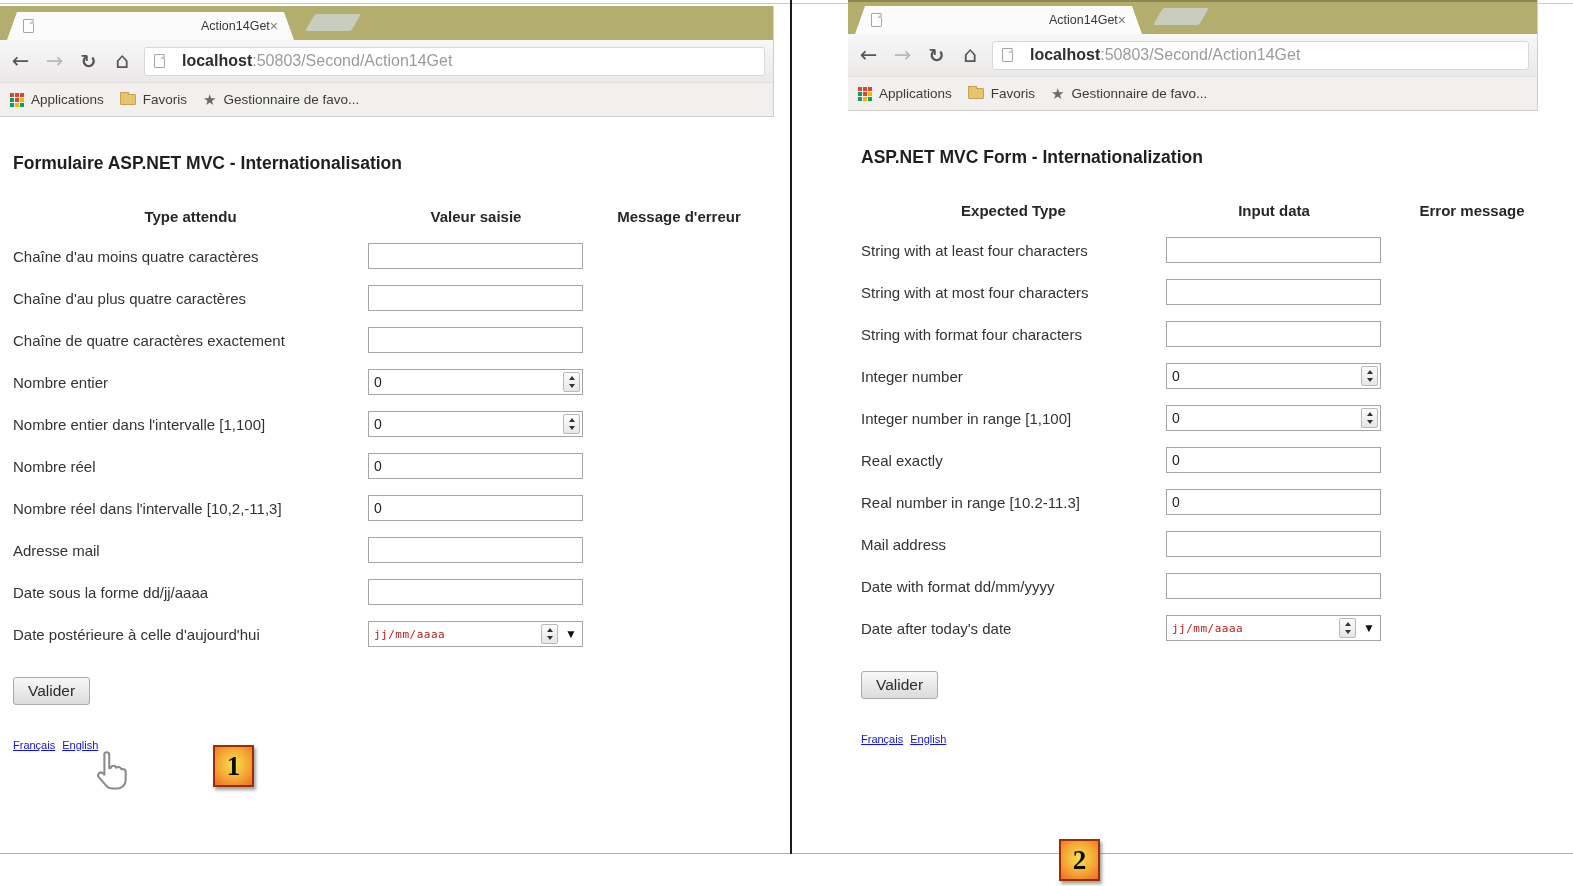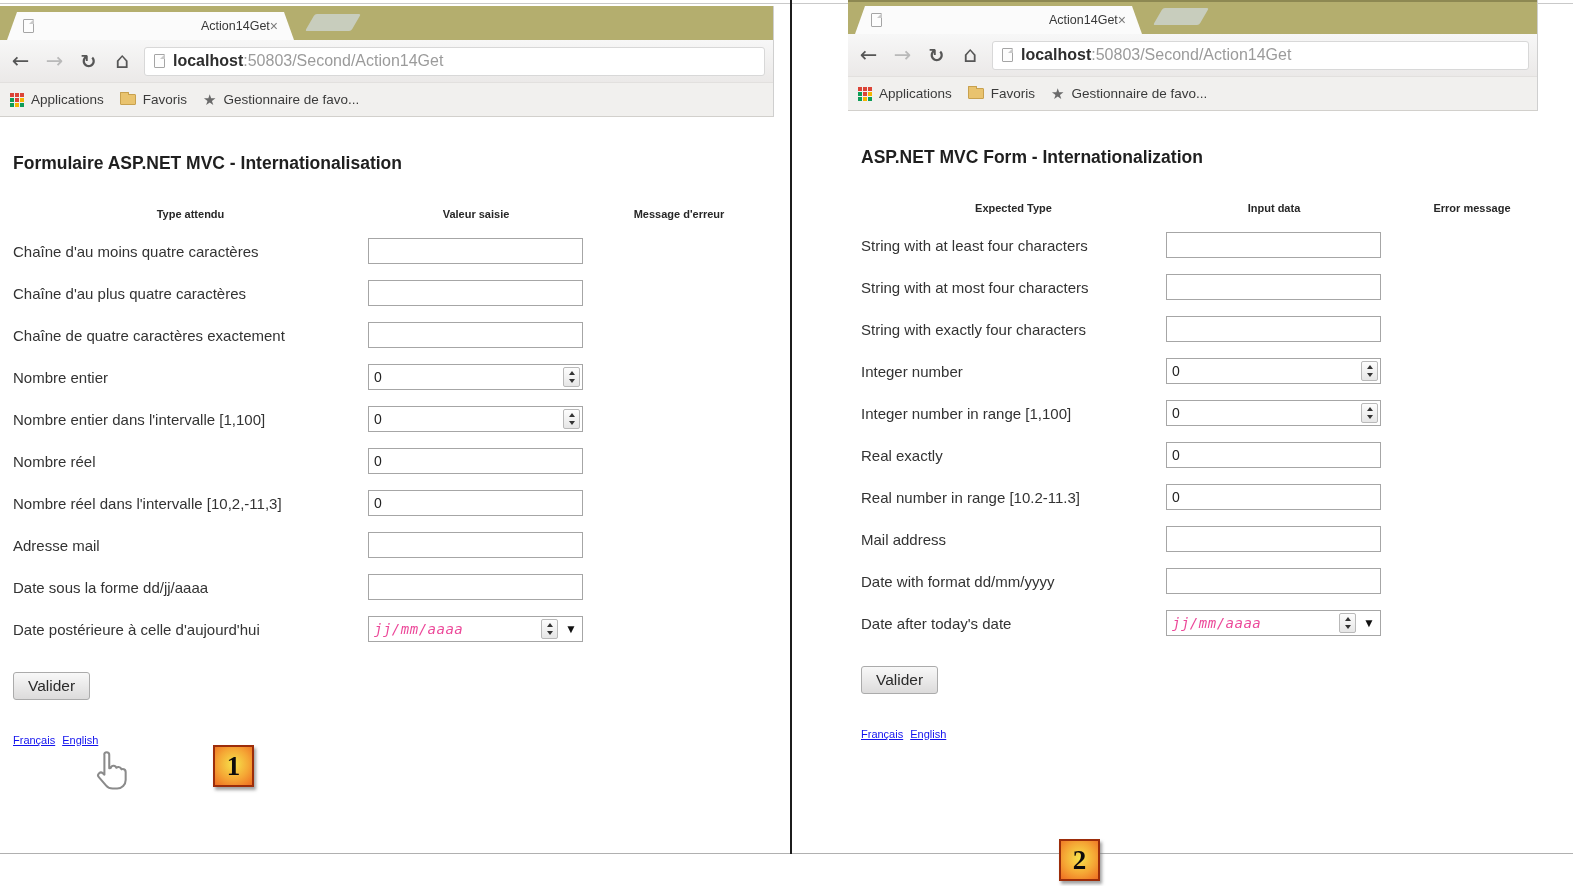--- a/index.html
+++ b/index.html
@@ -38,21 +38,21 @@
     height: 43px; background: linear-gradient(#f7f7f7, #ebe9e8);
     display: flex; align-items: center; padding: 0 8px; gap: 9px;
     border-bottom: 1px solid #e2e0de;
   }
   .nav { font-family: "DejaVu Sans", sans-serif; color: #565656; width: 25px; text-align: center; font-size: 21px; line-height: 1; }
   .nav.fwd { color: #b9b9b9; }
   .nav.reload { font-size: 19px; font-weight: bold; }
   .nav.home { font-size: 22px; }
   .urlbar {
     flex: 1; height: 29px; background: #fff; border: 1px solid #d8d8d8; border-radius: 3px;
-    display: flex; align-items: center; padding: 0 9px; gap: 8px;
+    display: flex; align-items: center; padding: 0 9px; gap: 17px;
     font-size: 16px; white-space: nowrap; overflow: hidden;
   }
   .url-host { color: #2e2e2e; font-weight: bold; }
   .url-rest { color: #9b9b9b; }
   .doc-icon {
     display: inline-block; width: 11px; height: 14px; background: #fdfdfd;
     border: 1px solid #a5a5a5; border-radius: 1px; position: relative; flex: 0 0 auto;
   }
   .doc-icon::after {
     content: ""; position: absolute; top: -1px; right: -1px;
@@ -75,41 +75,41 @@
     border-radius: 1px; position: relative; margin-left: 16px; flex: 0 0 auto;
   }
   .folder-icon::before {
     content: ""; position: absolute; top: -3px; left: -1px; width: 7px; height: 2px;
     background: #e9c36e; border: 1px solid #c8a14e; border-bottom: none; border-radius: 1px 1px 0 0;
   }
   .star-icon { color: #6b6b6b; font-size: 15px; margin-left: 16px; line-height: 1; }
 
   .content { padding-left: 13px; margin-top: 28px; }
   .page-title { margin-top: 36px; font-size: 17.5px; font-weight: bold; color: #1f1f1f; }
-  .headers { display: grid; margin-top: 34px; font-weight: bold; font-size: 11px; color: #272727; }
+  .headers { display: grid; margin-top: 34px; font-weight: bold; font-size: 15px; color: #272727; }
   .headers span { text-align: center; }
   .win-0 .headers, .win-0 .form-row { grid-template-columns: 355px 216px 190px; }
   .win-1 .headers, .win-1 .form-row { grid-template-columns: 305px 216px 180px; }
   .rows { margin-top: 10px; }
   .form-row { display: grid; align-items: center; height: 42px; }
   .row-label { font-size: 15px; color: #333; white-space: nowrap; }
   .tbox {
     position: relative; width: 215px; height: 26px; border: 1px solid #a6a6a6; background: #fff;
     display: flex; align-items: center; padding: 0 5px; font-size: 14px; color: #222;
   }
   .spin {
     position: absolute; right: 2px; top: 2px; width: 17px; height: 20px;
     border: 1px solid #b9b9b9; border-radius: 2px;
     background: linear-gradient(#fdfdfd, #e6e6e6);
     display: flex; flex-direction: column; align-items: center; justify-content: center; gap: 4px;
   }
   .spin .up { width: 0; height: 0; border-left: 3.5px solid transparent; border-right: 3.5px solid transparent; border-bottom: 4px solid #333; }
   .spin .dn { width: 0; height: 0; border-left: 3.5px solid transparent; border-right: 3.5px solid transparent; border-top: 4px solid #333; }
   .datewrap .spin { position: static; margin-left: auto; flex: 0 0 auto; }
-  .dateval { font-family: "DejaVu Sans Mono", monospace; font-size: 14px; color: #ec4899; letter-spacing: 0.5px; font-style: italic; }
+  .dateval { font-family: "DejaVu Sans Mono", monospace; font-size: 11px; color: #b91c1c; letter-spacing: 0.5px; }
   .caret { color: #101010; font-size: 12px; margin-left: 7px; line-height: 1; }
 
   .valider-btn {
     margin-top: 22px; font-family: inherit; font-size: 15.5px; color: #2b2b2b;
     padding: 4px 14px; border: 1px solid #ababab; border-radius: 3px;
     background: linear-gradient(#f8f8f8, #dcdbdb); cursor: pointer;
   }
   .lang-links { margin-top: 34px; font-size: 11px; }
   .lang-links a { color: #1212ee; text-decoration: underline; margin-right: 7px; }
 
@@ -357,21 +357,21 @@
         <div class="form-row">
     <span class="row-label">String with at most four characters</span>
     <div class="cell-input">
             <div class="tbox">
               <span class="val"></span>
             </div>
           </div>
     <div class="cell-error"></div>
   </div>
         <div class="form-row">
-    <span class="row-label">String with exactly four characters</span>
+    <span class="row-label">String with format four characters</span>
     <div class="cell-input">
             <div class="tbox">
               <span class="val"></span>
             </div>
           </div>
     <div class="cell-error"></div>
   </div>
         <div class="form-row">
     <span class="row-label">Integer number</span>
     <div class="cell-input">

